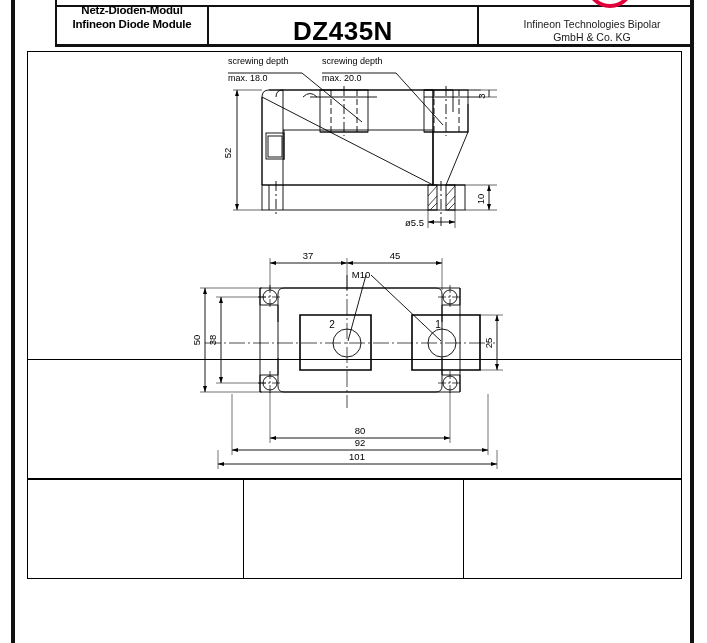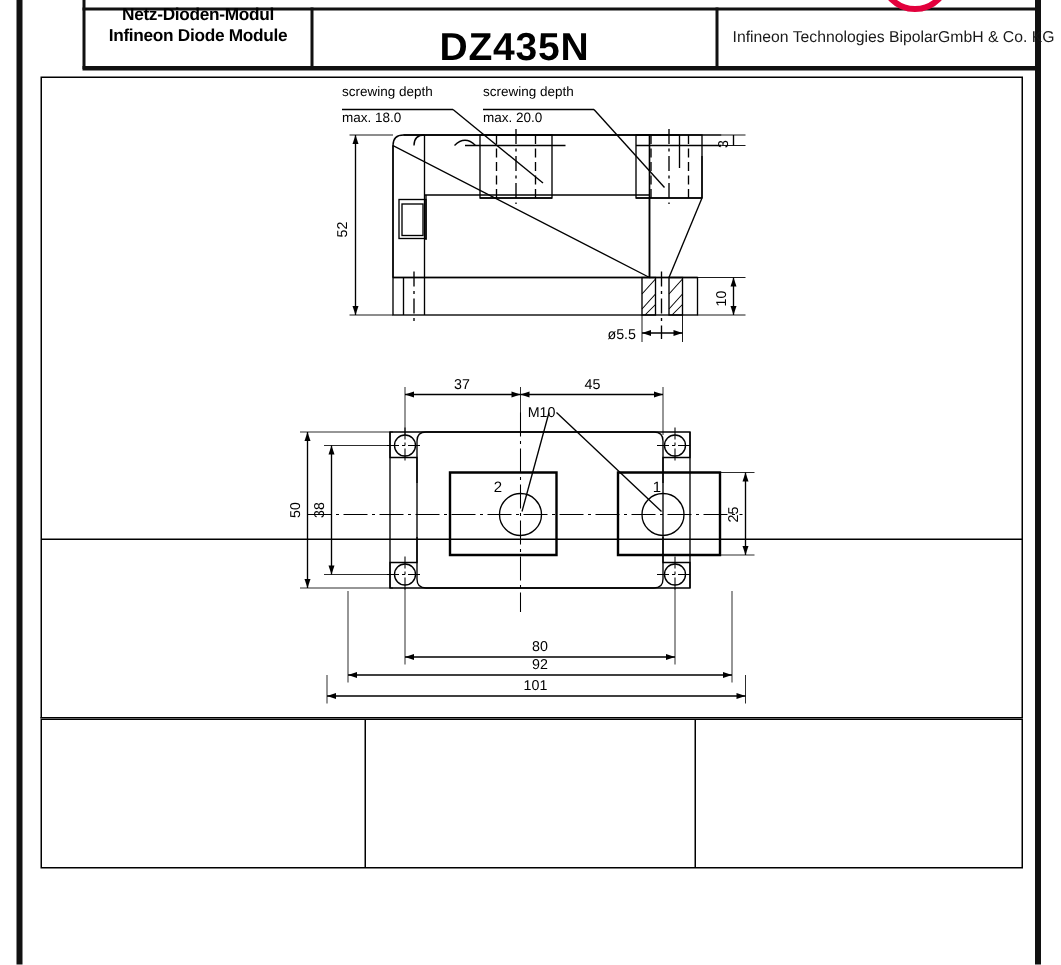--- a/index.html
+++ b/index.html
@@ -39,21 +39,21 @@
     font-weight:bold;font-size:11.5px;line-height:14px;letter-spacing:-0.2px;
     text-align:center;
   }
   #cell-type{
     position:absolute;left:196px;top:7px;width:264px;height:48px;
     display:flex;align-items:center;justify-content:center;
     font-weight:bold;font-size:26px;letter-spacing:0.5px;
   }
   #cell-company{
     position:absolute;left:466px;top:7px;width:222px;height:38px;
-    display:flex;flex-direction:row;align-items:center;justify-content:flex-end;
+    display:flex;flex-direction:column;align-items:center;justify-content:flex-end;
     padding-bottom:2px;box-sizing:border-box;
   }
   #cell-company .company-text{
     font-size:10.5px;line-height:12.5px;text-align:center;color:#1a1a1a;
   }
   #logo-arc{
     position:absolute;left:547px;top:-22px;width:96px;height:30px;overflow:hidden;
   }
 
   

